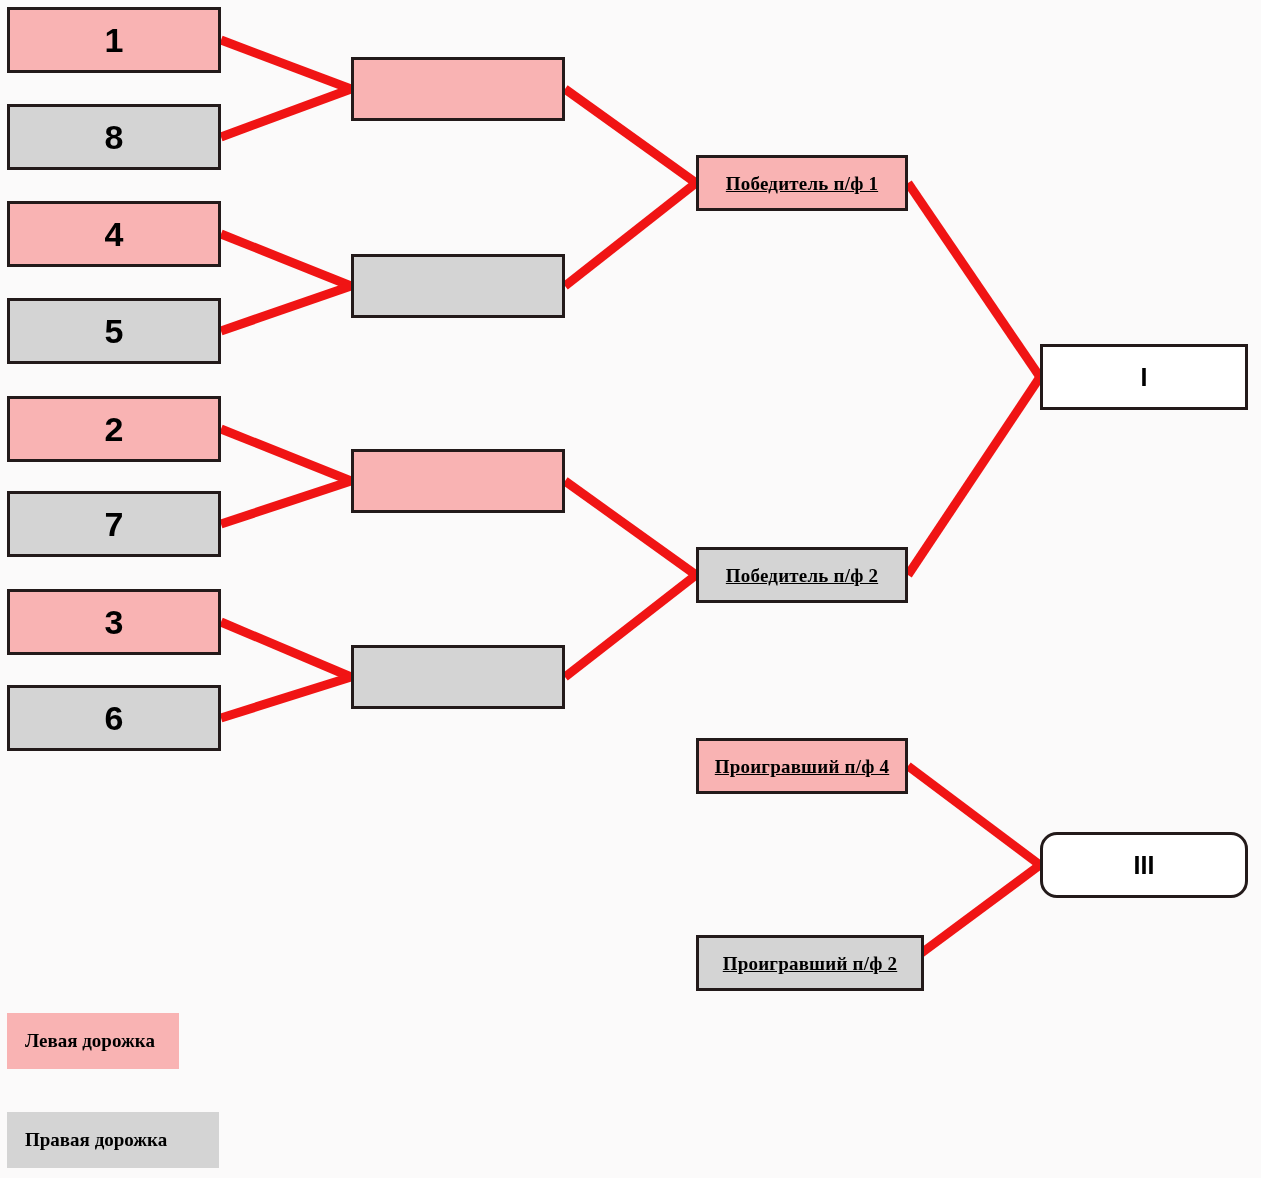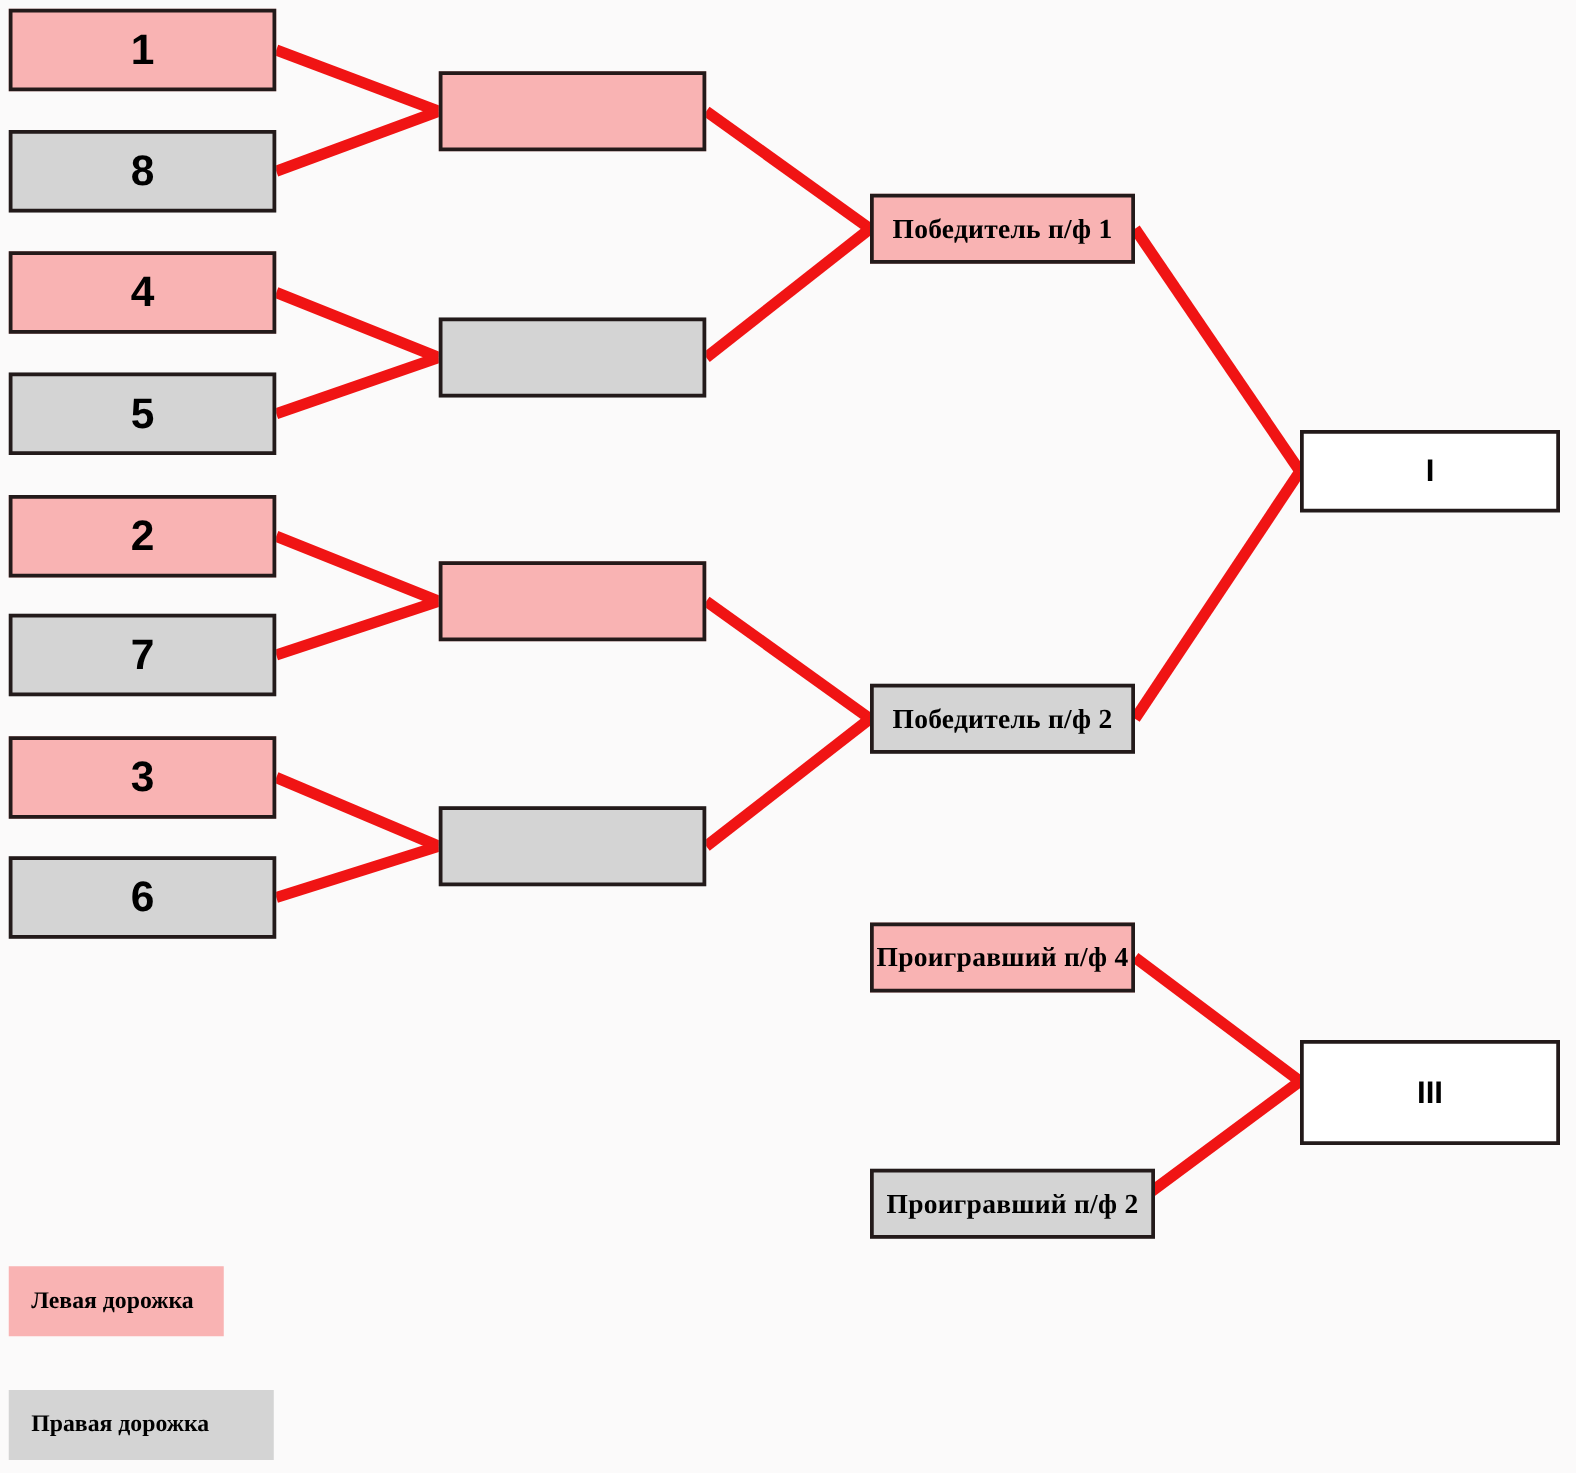--- a/index.html
+++ b/index.html
@@ -49,22 +49,23 @@
     font-weight: bold;
     font-size: 34px;
   }
   
   .node.blank { font-size: 0; }
 
   
   .node.labeled {
     font-family: "Liberation Serif", "DejaVu Serif", serif;
     font-weight: bold;
-    font-size: 22px;
+    font-size: 19px;
     letter-spacing: 0.2px;
+    text-decoration: underline;
   }
   
   .node.placement {
     font-family: "Liberation Sans", "DejaVu Sans", sans-serif;
     font-weight: bold;
     font-size: 25px;
   }
 
   
   .legend-item {
@@ -118,18 +119,18 @@
       <div class="node gray seed" style="left: 7px; top: 685px; width: 214px; height: 66px;">6</div>
       <div class="node pink blank" style="left: 351px; top: 57px; width: 214px; height: 64px;"></div>
       <div class="node gray blank" style="left: 351px; top: 254px; width: 214px; height: 64px;"></div>
       <div class="node pink blank" style="left: 351px; top: 449px; width: 214px; height: 64px;"></div>
       <div class="node gray blank" style="left: 351px; top: 645px; width: 214px; height: 64px;"></div>
       <div class="node pink labeled" style="left: 696px; top: 155px; width: 212px; height: 56px;">Победитель п/ф 1</div>
       <div class="node gray labeled" style="left: 696px; top: 547px; width: 212px; height: 56px;">Победитель п/ф 2</div>
       <div class="node pink labeled" style="left: 696px; top: 738px; width: 212px; height: 56px;">Проигравший п/ф 4</div>
       <div class="node gray labeled" style="left: 696px; top: 935px; width: 228px; height: 56px;">Проигравший п/ф 2</div>
       <div class="node white placement" style="left: 1040px; top: 344px; width: 208px; height: 66px;">I</div>
-      <div class="node white placement" style="left: 1040px; top: 832px; width: 208px; height: 84px;">III</div>
+      <div class="node white placement" style="left: 1040px; top: 832px; width: 208px; height: 66px; border-radius: 17px;">III</div>
       <div class="legend-item pink" style="left: 7px; top: 1013px; width: 172px; height: 56px;">Левая дорожка</div>
       <div class="legend-item gray" style="left: 7px; top: 1112px; width: 212px; height: 56px;">Правая дорожка</div>
     </div>
 
 </div>
 
 </body></html>

